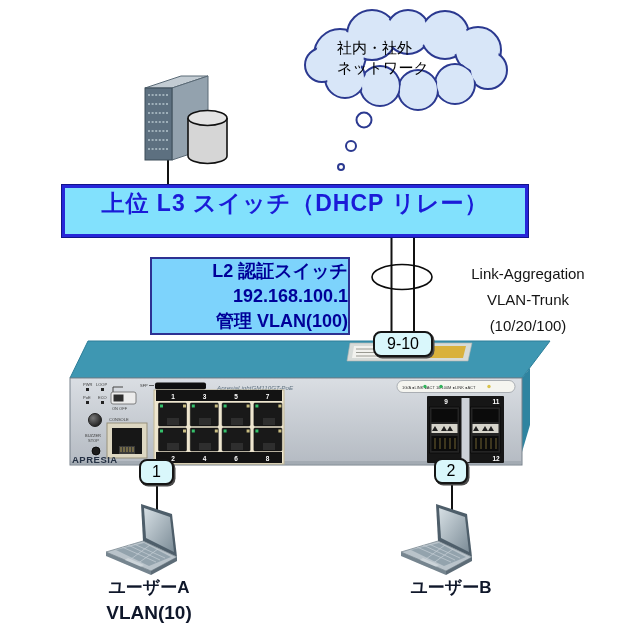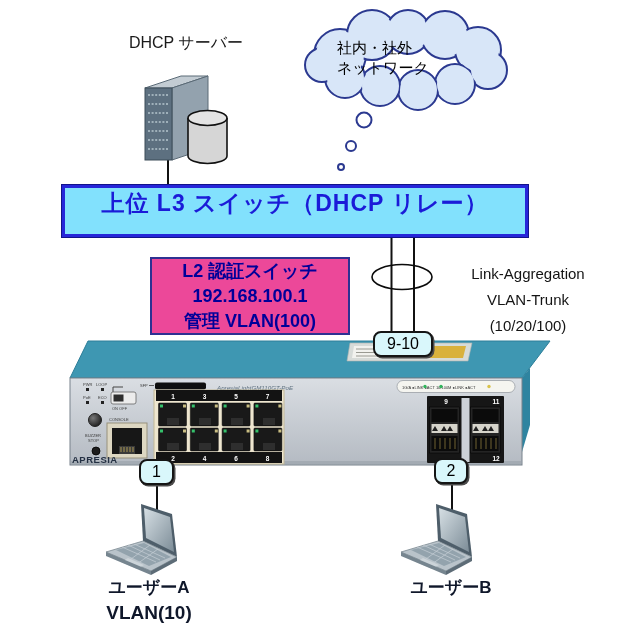--- a/index.html
+++ b/index.html
@@ -7,23 +7,23 @@
          font-family:"Liberation Sans","DejaVu Sans",sans-serif;}
   .abs{position:absolute;}
   .label-text{color:#1a1a1a;text-align:center;}
   .dhcp-label{left:126px;top:33px;width:120px;font-size:16px;font-weight:500;}
   .cloud-text{left:337px;top:38px;width:122px;font-size:15px;line-height:20px;
               font-weight:500;color:#000000;text-align:left;}
   .banner{left:62px;top:185px;width:460px;height:46px;background:#82e1fd;
           border:3px solid #2626d9;box-shadow:0 0 0 1px #12128a;
           display:flex;align-items:flex-start;justify-content:center;}
   .banner-inner{width:100%;text-align:center;color:#1b1bd8;font-size:23px;font-weight:bold;letter-spacing:1px;}
-  .l2-box{left:150px;top:257px;width:196px;height:74px;background:#ec4899;
+  .l2-box{left:150px;top:257px;width:196px;height:74px;background:#7dd3fc;
           border:2px solid #2e3192;display:flex;flex-direction:column;justify-content:center;
-          text-align:center;color:#000099;font-size:18px;font-weight:bold;line-height:25px;}
+          text-align:right;color:#000099;font-size:18px;font-weight:bold;line-height:25px;}
   .trunk-note{left:455px;top:261px;width:146px;text-align:center;font-size:15px;
               line-height:26px;color:#141414;}
   .port-box{background:#d9f7fb;border:2px solid #151515;border-radius:8px;
             box-shadow:1.5px 1.5px 0 #4a4a4a;display:flex;align-items:center;justify-content:center;
             font-size:16px;color:#000;}
   .port-910{left:373px;top:331px;width:56px;height:22px;}
   .port-1{left:139px;top:459px;width:31px;height:22px;}
   .port-2{left:434px;top:458px;width:30px;height:22px;}
   .user-label{width:130px;text-align:center;color:#0f172a;font-weight:bold;}
   .user-a{left:84px;top:575px;}
@@ -300,21 +300,20 @@
     </g>
 
     <g>
         <use href="#laptop"></use>
       </g>
     <g>
         <use href="#laptop" transform="translate(295,0)"></use>
       </g>
   </svg>
 
-  <div class="abs label-text dhcp-label">DHCP サーバー</div>
 
   <div class="abs cloud-text">
     <span style="display:block;">社内・社外</span>
     <span style="display:block;">ネットワーク</span>
   </div>
 
   <div class="abs banner">
     <div class="banner-inner">上位 L3 スイッチ（DHCP リレー）</div>
   </div>
 

